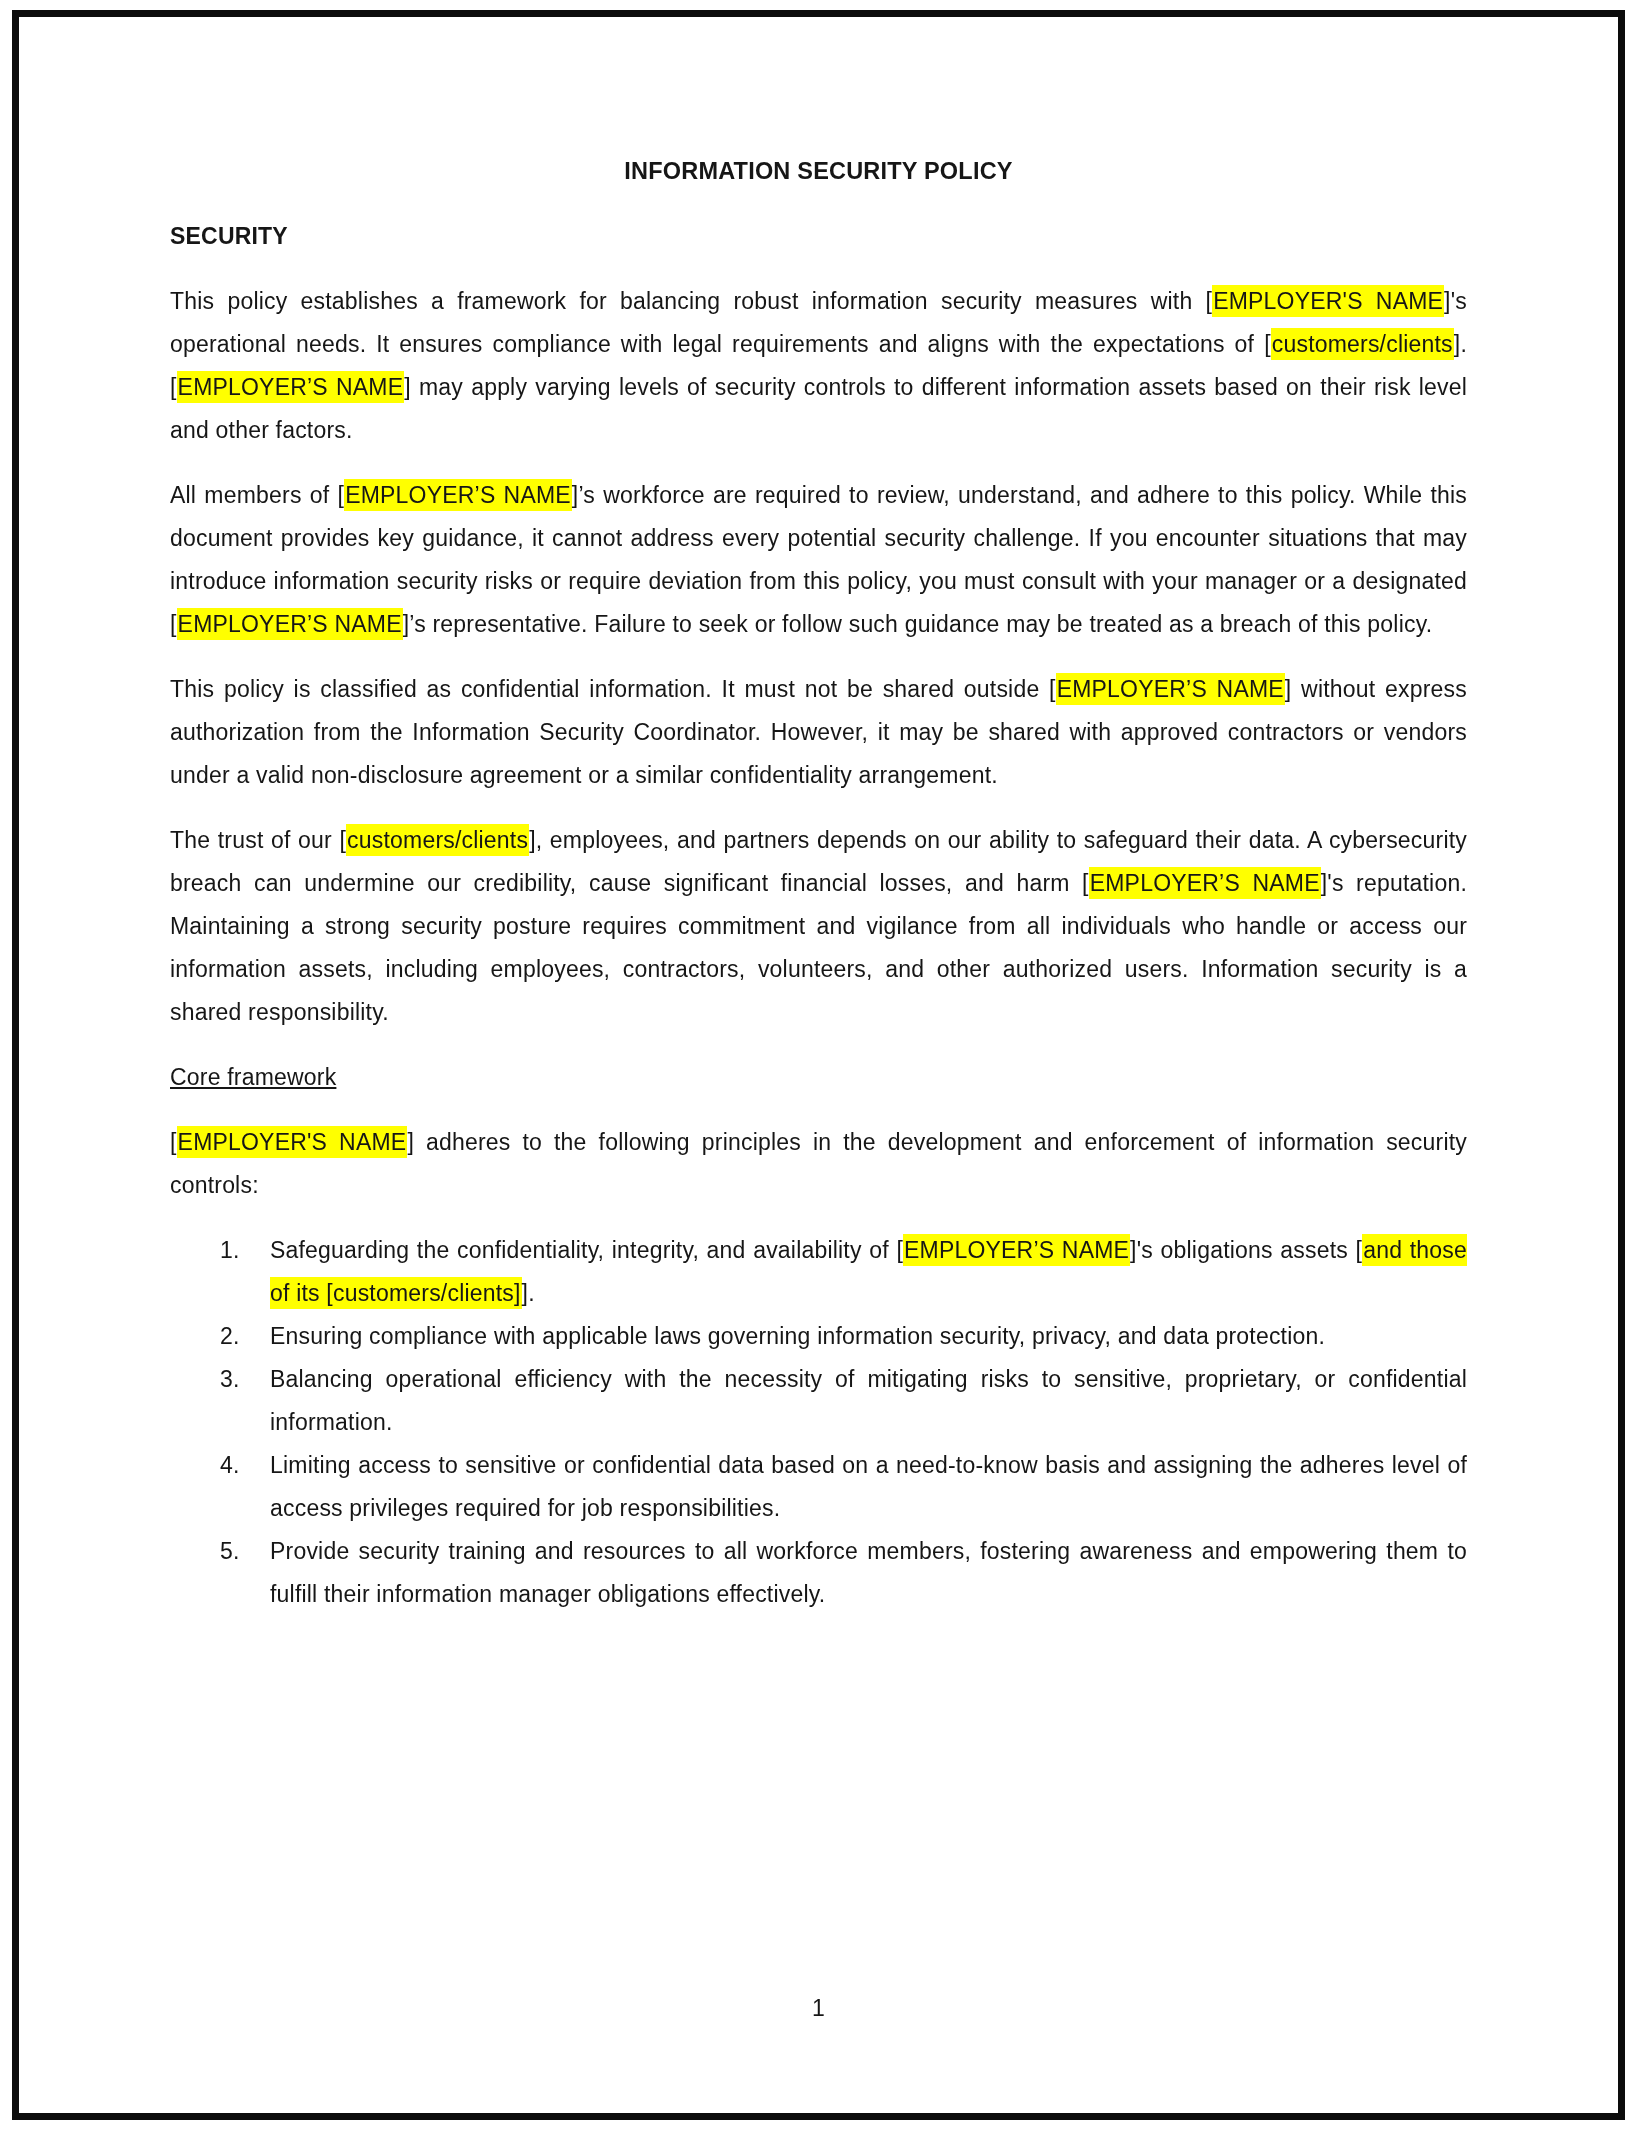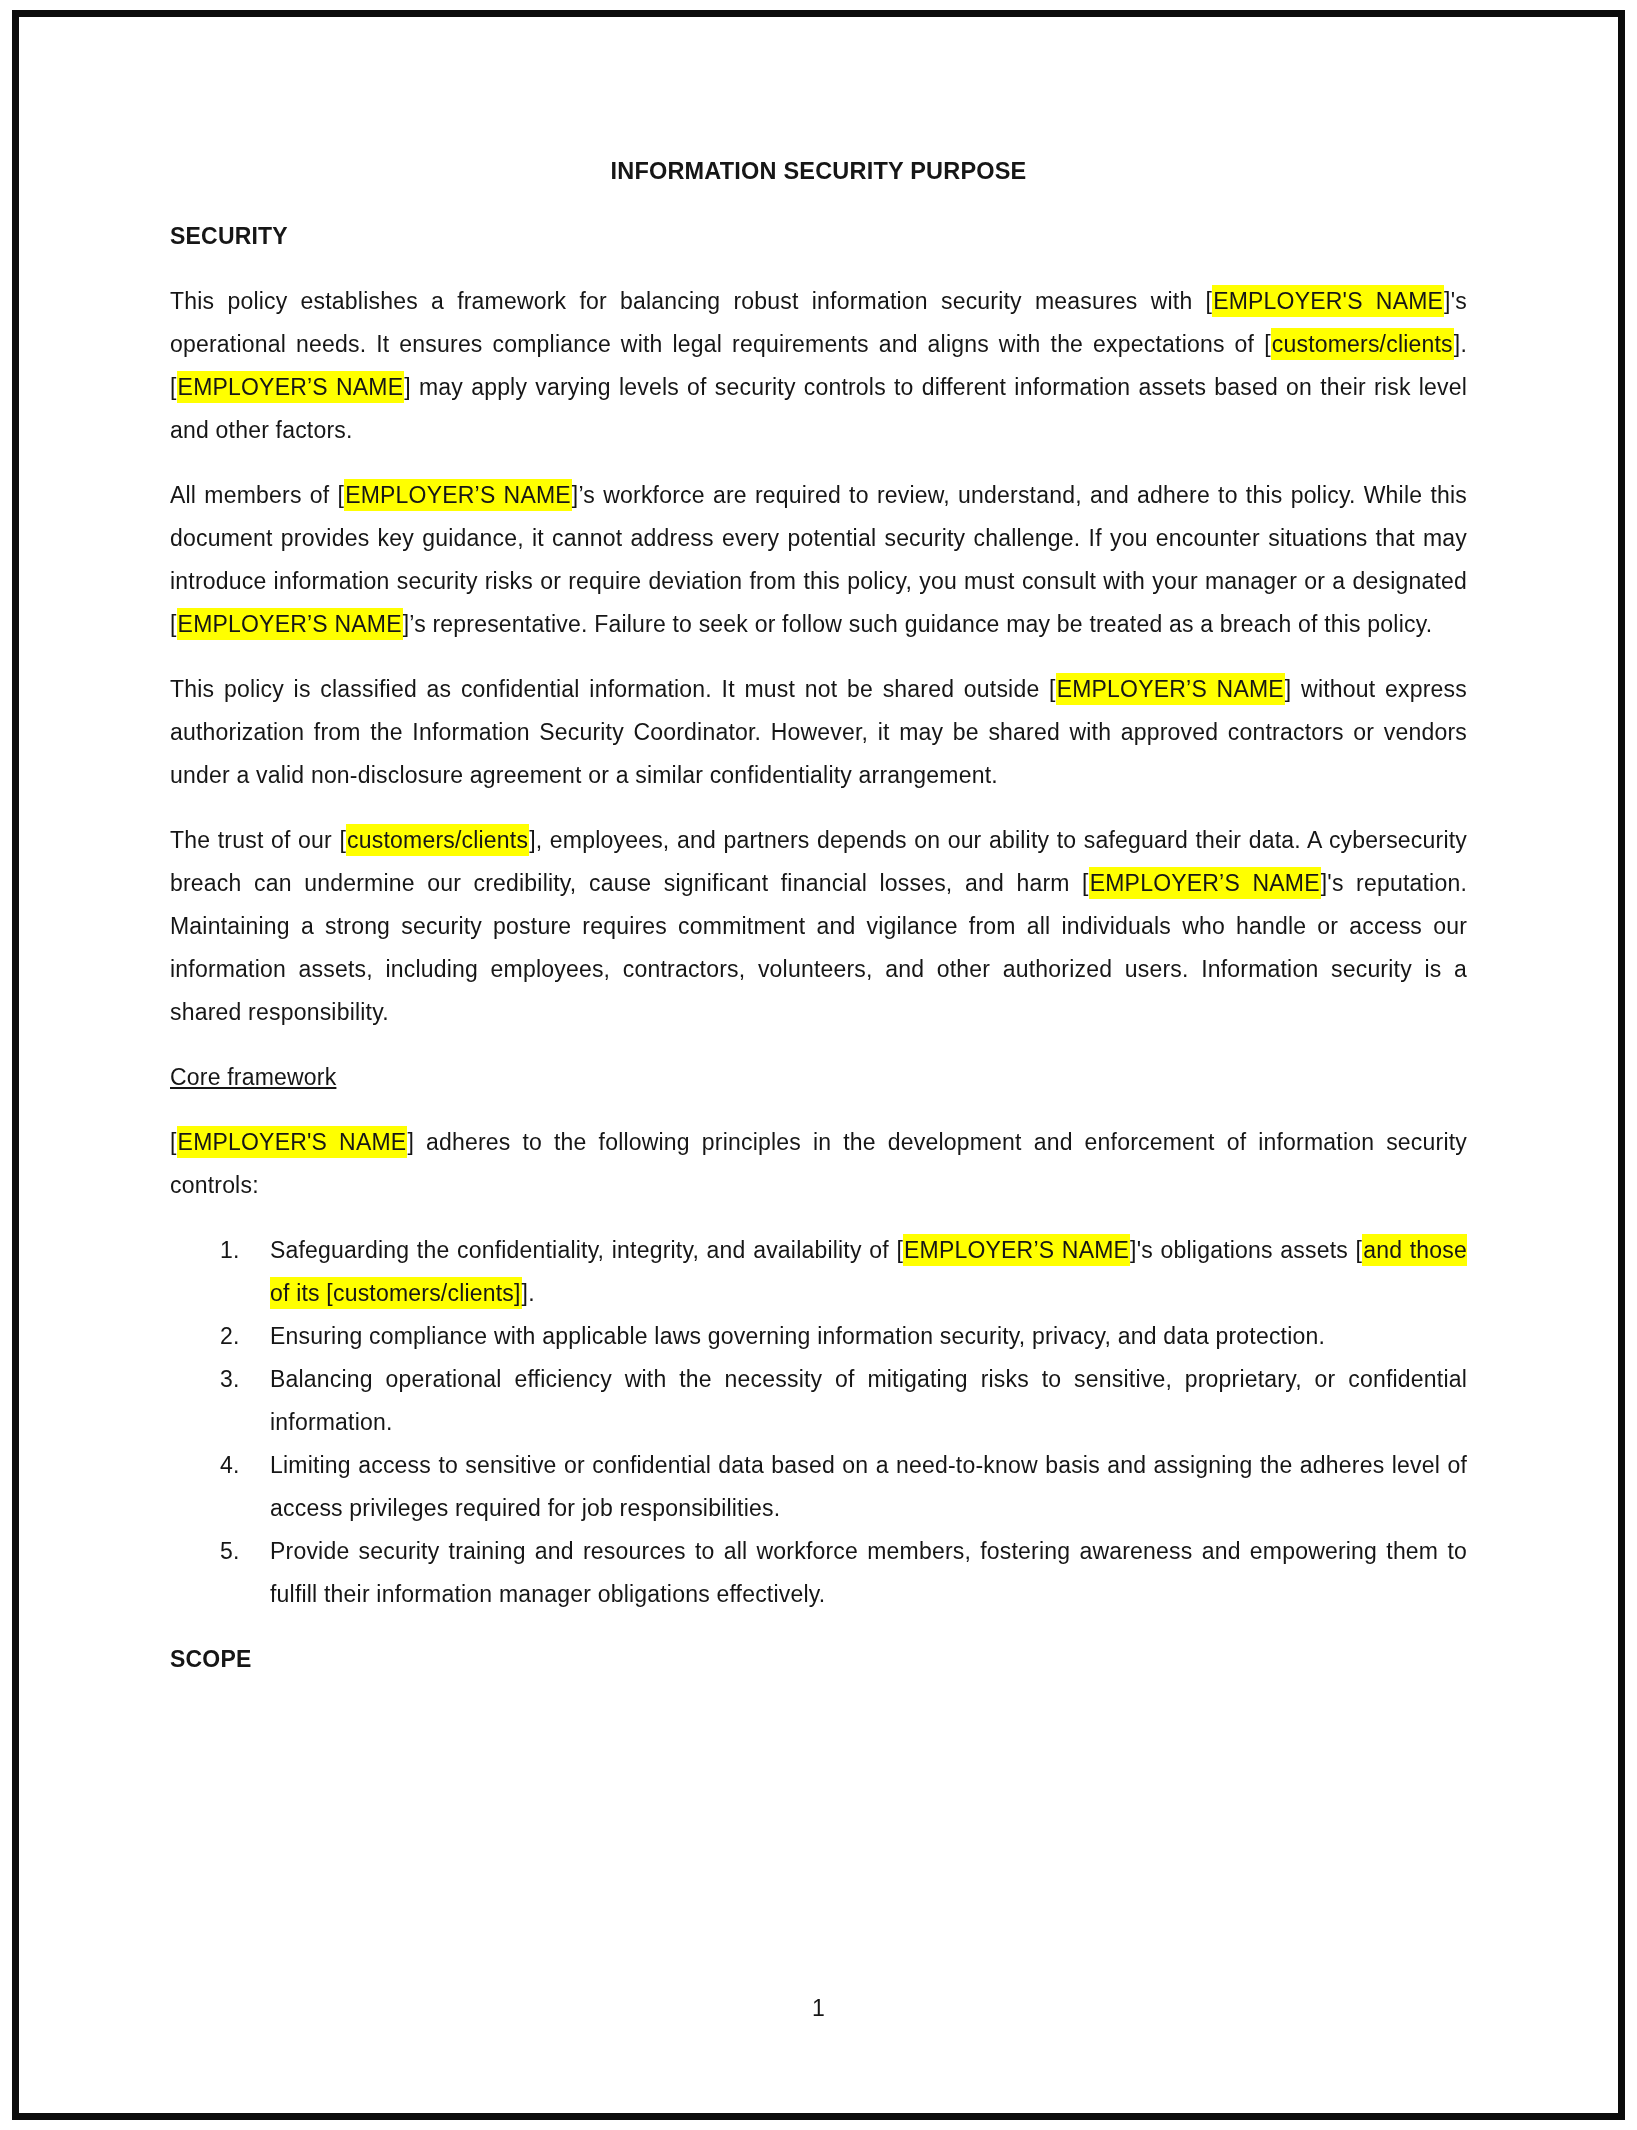--- a/index.html
+++ b/index.html
@@ -81,21 +81,21 @@
     font-size: 23px;
   }
 </style>
 </head>
 <body>
 
 <div class="page">
   <div class="frame"></div>
 
   <div class="content">
-    <p class="title">INFORMATION SECURITY PURPOSE</p>
+    <p class="title">INFORMATION SECURITY POLICY</p>
 
     <p class="heading">SECURITY</p>
 
     <p class="para"><span>This policy establishes a framework for balancing robust information security measures with [</span><span class="hl" style="background: rgb(255, 255, 0);">EMPLOYER'S NAME</span><span>]'s operational needs. It ensures compliance with legal requirements and aligns with the expectations of [</span><span class="hl" style="background: rgb(255, 255, 0);">customers/clients</span><span>]. [</span><span class="hl" style="background: rgb(255, 255, 0);">EMPLOYER’S NAME</span><span>] may apply varying levels of security controls to different information assets based on their risk level and other factors.</span></p>
     <p class="para"><span>All members of [</span><span class="hl" style="background: rgb(255, 255, 0);">EMPLOYER’S NAME</span><span>]’s workforce are required to review, understand, and adhere to this policy. While this document provides key guidance, it cannot address every potential security challenge. If you encounter situations that may introduce information security risks or require deviation from this policy, you must consult with your manager or a designated [</span><span class="hl" style="background: rgb(255, 255, 0);">EMPLOYER’S NAME</span><span>]’s representative. Failure to seek or follow such guidance may be treated as a breach of this policy.</span></p>
     <p class="para"><span>This policy is classified as confidential information. It must not be shared outside [</span><span class="hl" style="background: rgb(255, 255, 0);">EMPLOYER’S NAME</span><span>] without express authorization from the Information Security Coordinator. However, it may be shared with approved contractors or vendors under a valid non-disclosure agreement or a similar confidentiality arrangement.</span></p>
     <p class="para"><span>The trust of our [</span><span class="hl" style="background: rgb(255, 255, 0);">customers/clients</span><span>], employees, and partners depends on our ability to safeguard their data. A cybersecurity breach can undermine our credibility, cause significant financial losses, and harm [</span><span class="hl" style="background: rgb(255, 255, 0);">EMPLOYER’S NAME</span><span>]'s reputation. Maintaining a strong security posture requires commitment and vigilance from all individuals who handle or access our information assets, including employees, contractors, volunteers, and other authorized users. Information security is a shared responsibility.</span></p>
 
     <p class="subheading"><span>Core framework</span></p>
 
@@ -117,17 +117,16 @@
       <div class="li">
         <span class="num">4.</span>
         <div class="li-text"><span>Limiting access to sensitive or confidential data based on a need-to-know basis and assigning the adheres level of access privileges required for job responsibilities.</span></div>
       </div>
       <div class="li">
         <span class="num">5.</span>
         <div class="li-text"><span>Provide security training and resources to all workforce members, fostering awareness and empowering them to fulfill their information manager obligations effectively.</span></div>
       </div>
     </div>
 
-    <p class="heading">SCOPE</p>
   </div>
 
   <div class="footer">1</div>
 </div>
 
 </body></html>

